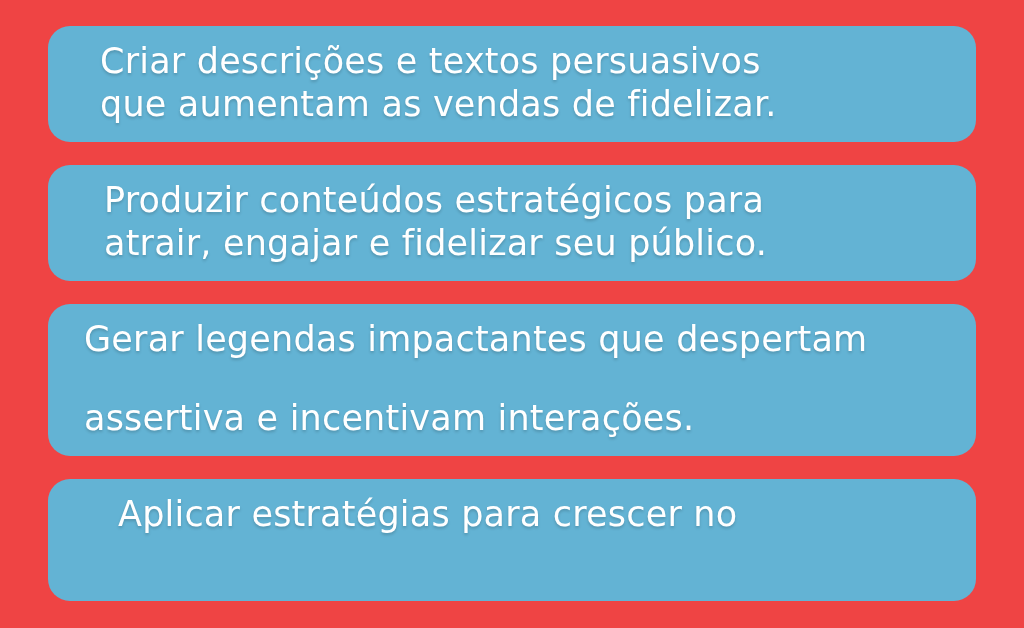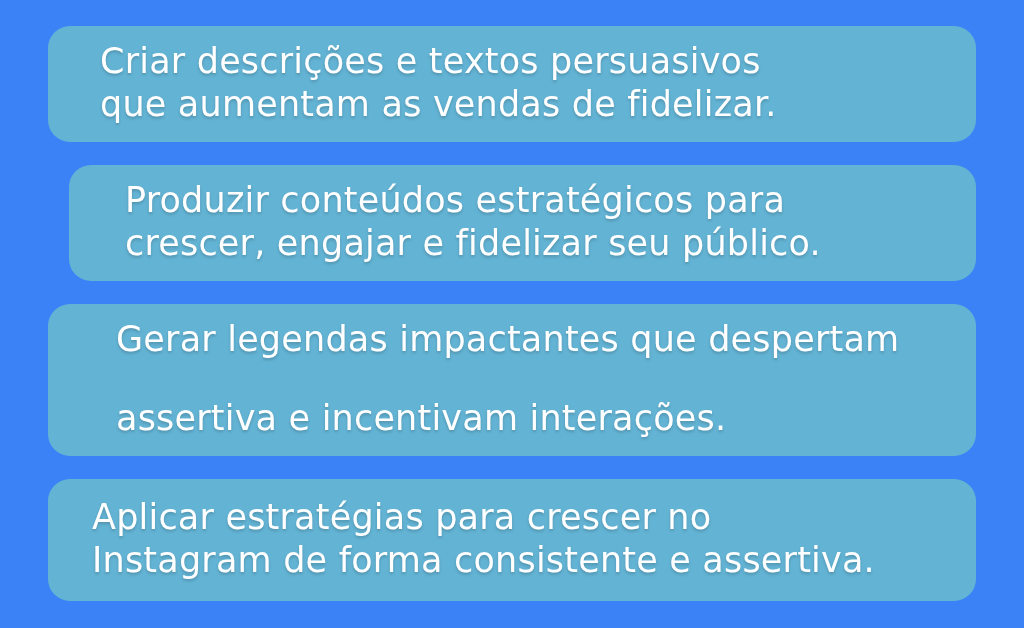--- a/index.html
+++ b/index.html
@@ -9,21 +9,21 @@
   body {
     width: 1024px;
     height: 628px;
     background: #080c18;
     font-family: "DejaVu Sans", sans-serif;
     overflow: hidden;
   }
   .slide {
     width: 1024px;
     height: 628px;
-    background: #3b82f6;
+    background: #ef4444;
     box-sizing: border-box;
     padding: 26px 48px 18px 48px;
     display: flex;
     flex-direction: column;
     justify-content: flex-start;
   }
   .card {
     background: #63b3d4;
     border-radius: 22px;
     box-sizing: border-box;
@@ -40,42 +40,41 @@
   .card-line {
     color: #ffffff;
     font-size: 35px;
     line-height: 1.23;
     letter-spacing: 0.2px;
     font-weight: 400;
     white-space: pre;
     text-shadow: 0 2px 3px rgba(0,0,0,0.18);
   }
   .card-1 { min-height: 112px; }
-  .card-2 { min-height: 114px; padding-left: 56px; margin-left: 21px; }
-  .card-3 { min-height: 118px; padding-left: 68px; gap: 36px; }
-  .card-4 { min-height: 122px; padding-left: 44px; }
+  .card-2 { min-height: 114px; padding-left: 56px; }
+  .card-3 { min-height: 118px; padding-left: 36px; gap: 36px; }
+  .card-4 { min-height: 122px; padding-left: 70px; justify-content: space-between; }
 </style>
 </head>
 <body>
 
 <div class="slide">
 
   <div class="card card-1">
     <div class="card-line">Criar descrições e textos persuasivos</div>
     <div class="card-line">que aumentam as vendas de fidelizar.</div>
   </div>
 
   <div class="card card-2">
     <div class="card-line">Produzir conteúdos estratégicos para</div>
-    <div class="card-line">crescer, engajar e fidelizar seu público.</div>
+    <div class="card-line">atrair, engajar e fidelizar seu público.</div>
   </div>
 
   <div class="card card-3">
     <div class="card-line">Gerar legendas impactantes que despertam</div>
     <div class="card-line">assertiva e incentivam interações.</div>
   </div>
 
   <div class="card card-4">
     <div class="card-line">Aplicar estratégias para crescer no</div>
-    <div class="card-line">Instagram de forma consistente e assertiva.</div>
   </div>
 
 </div>
 
 </body></html>

